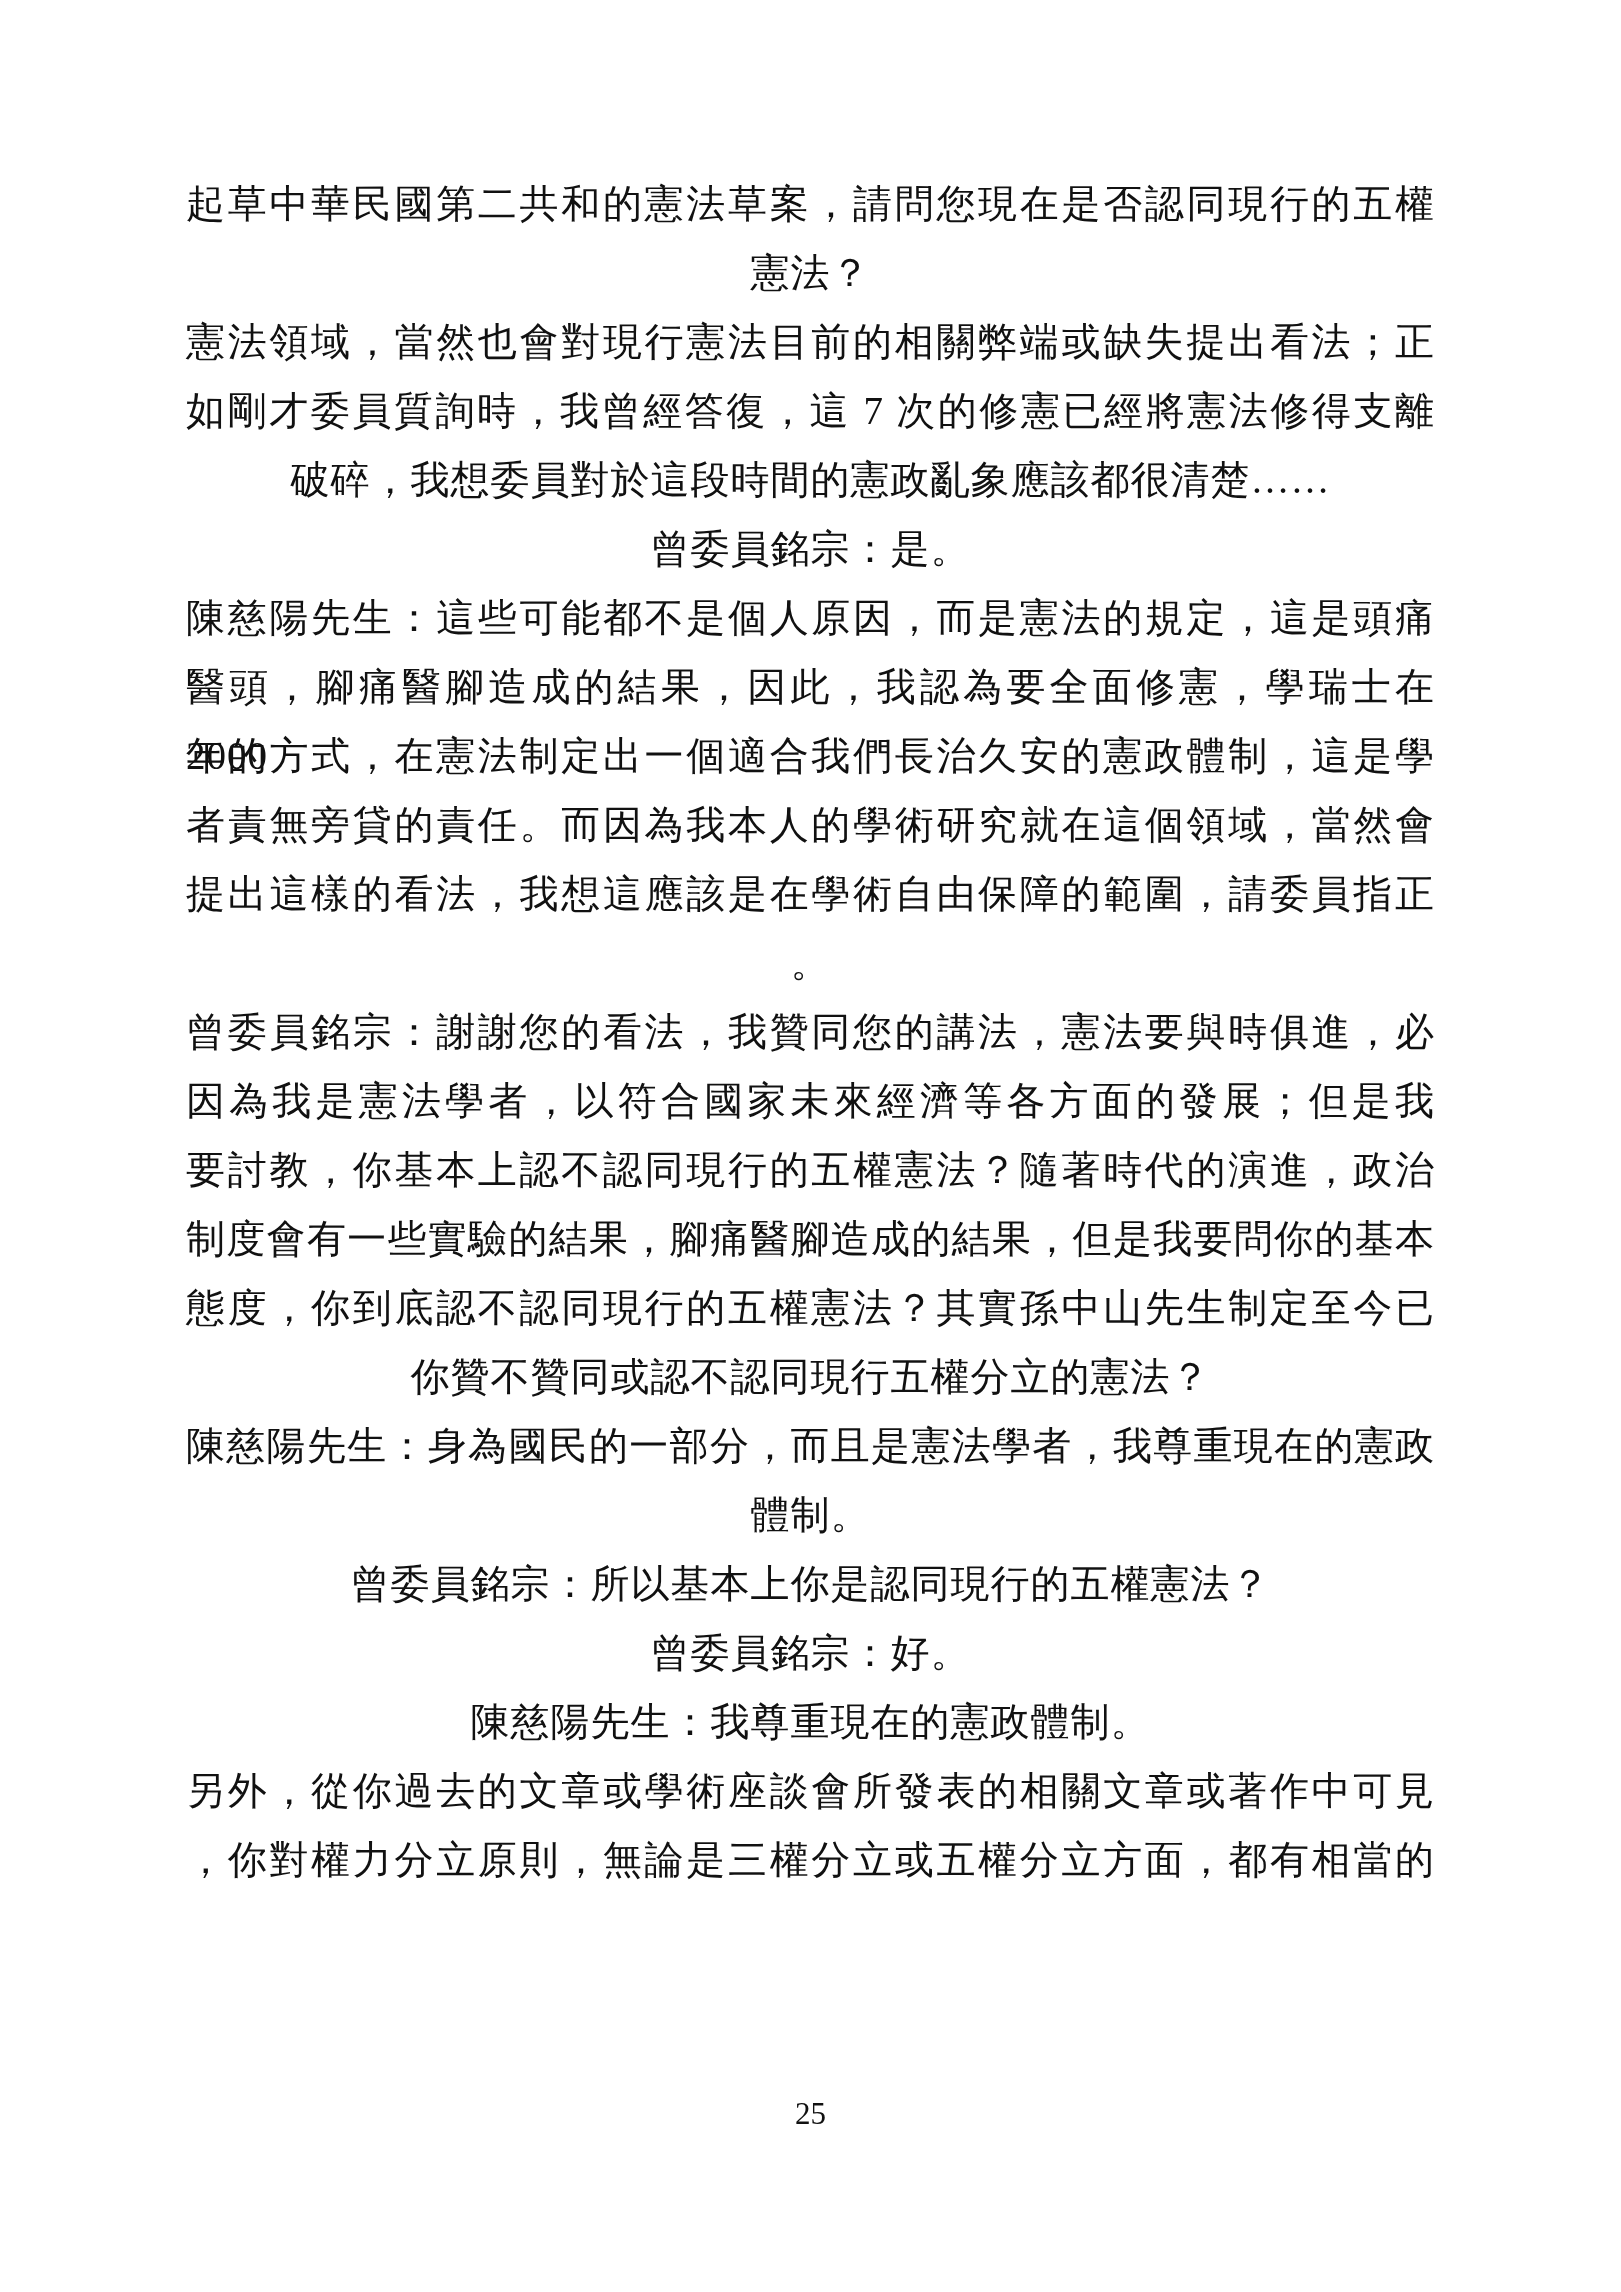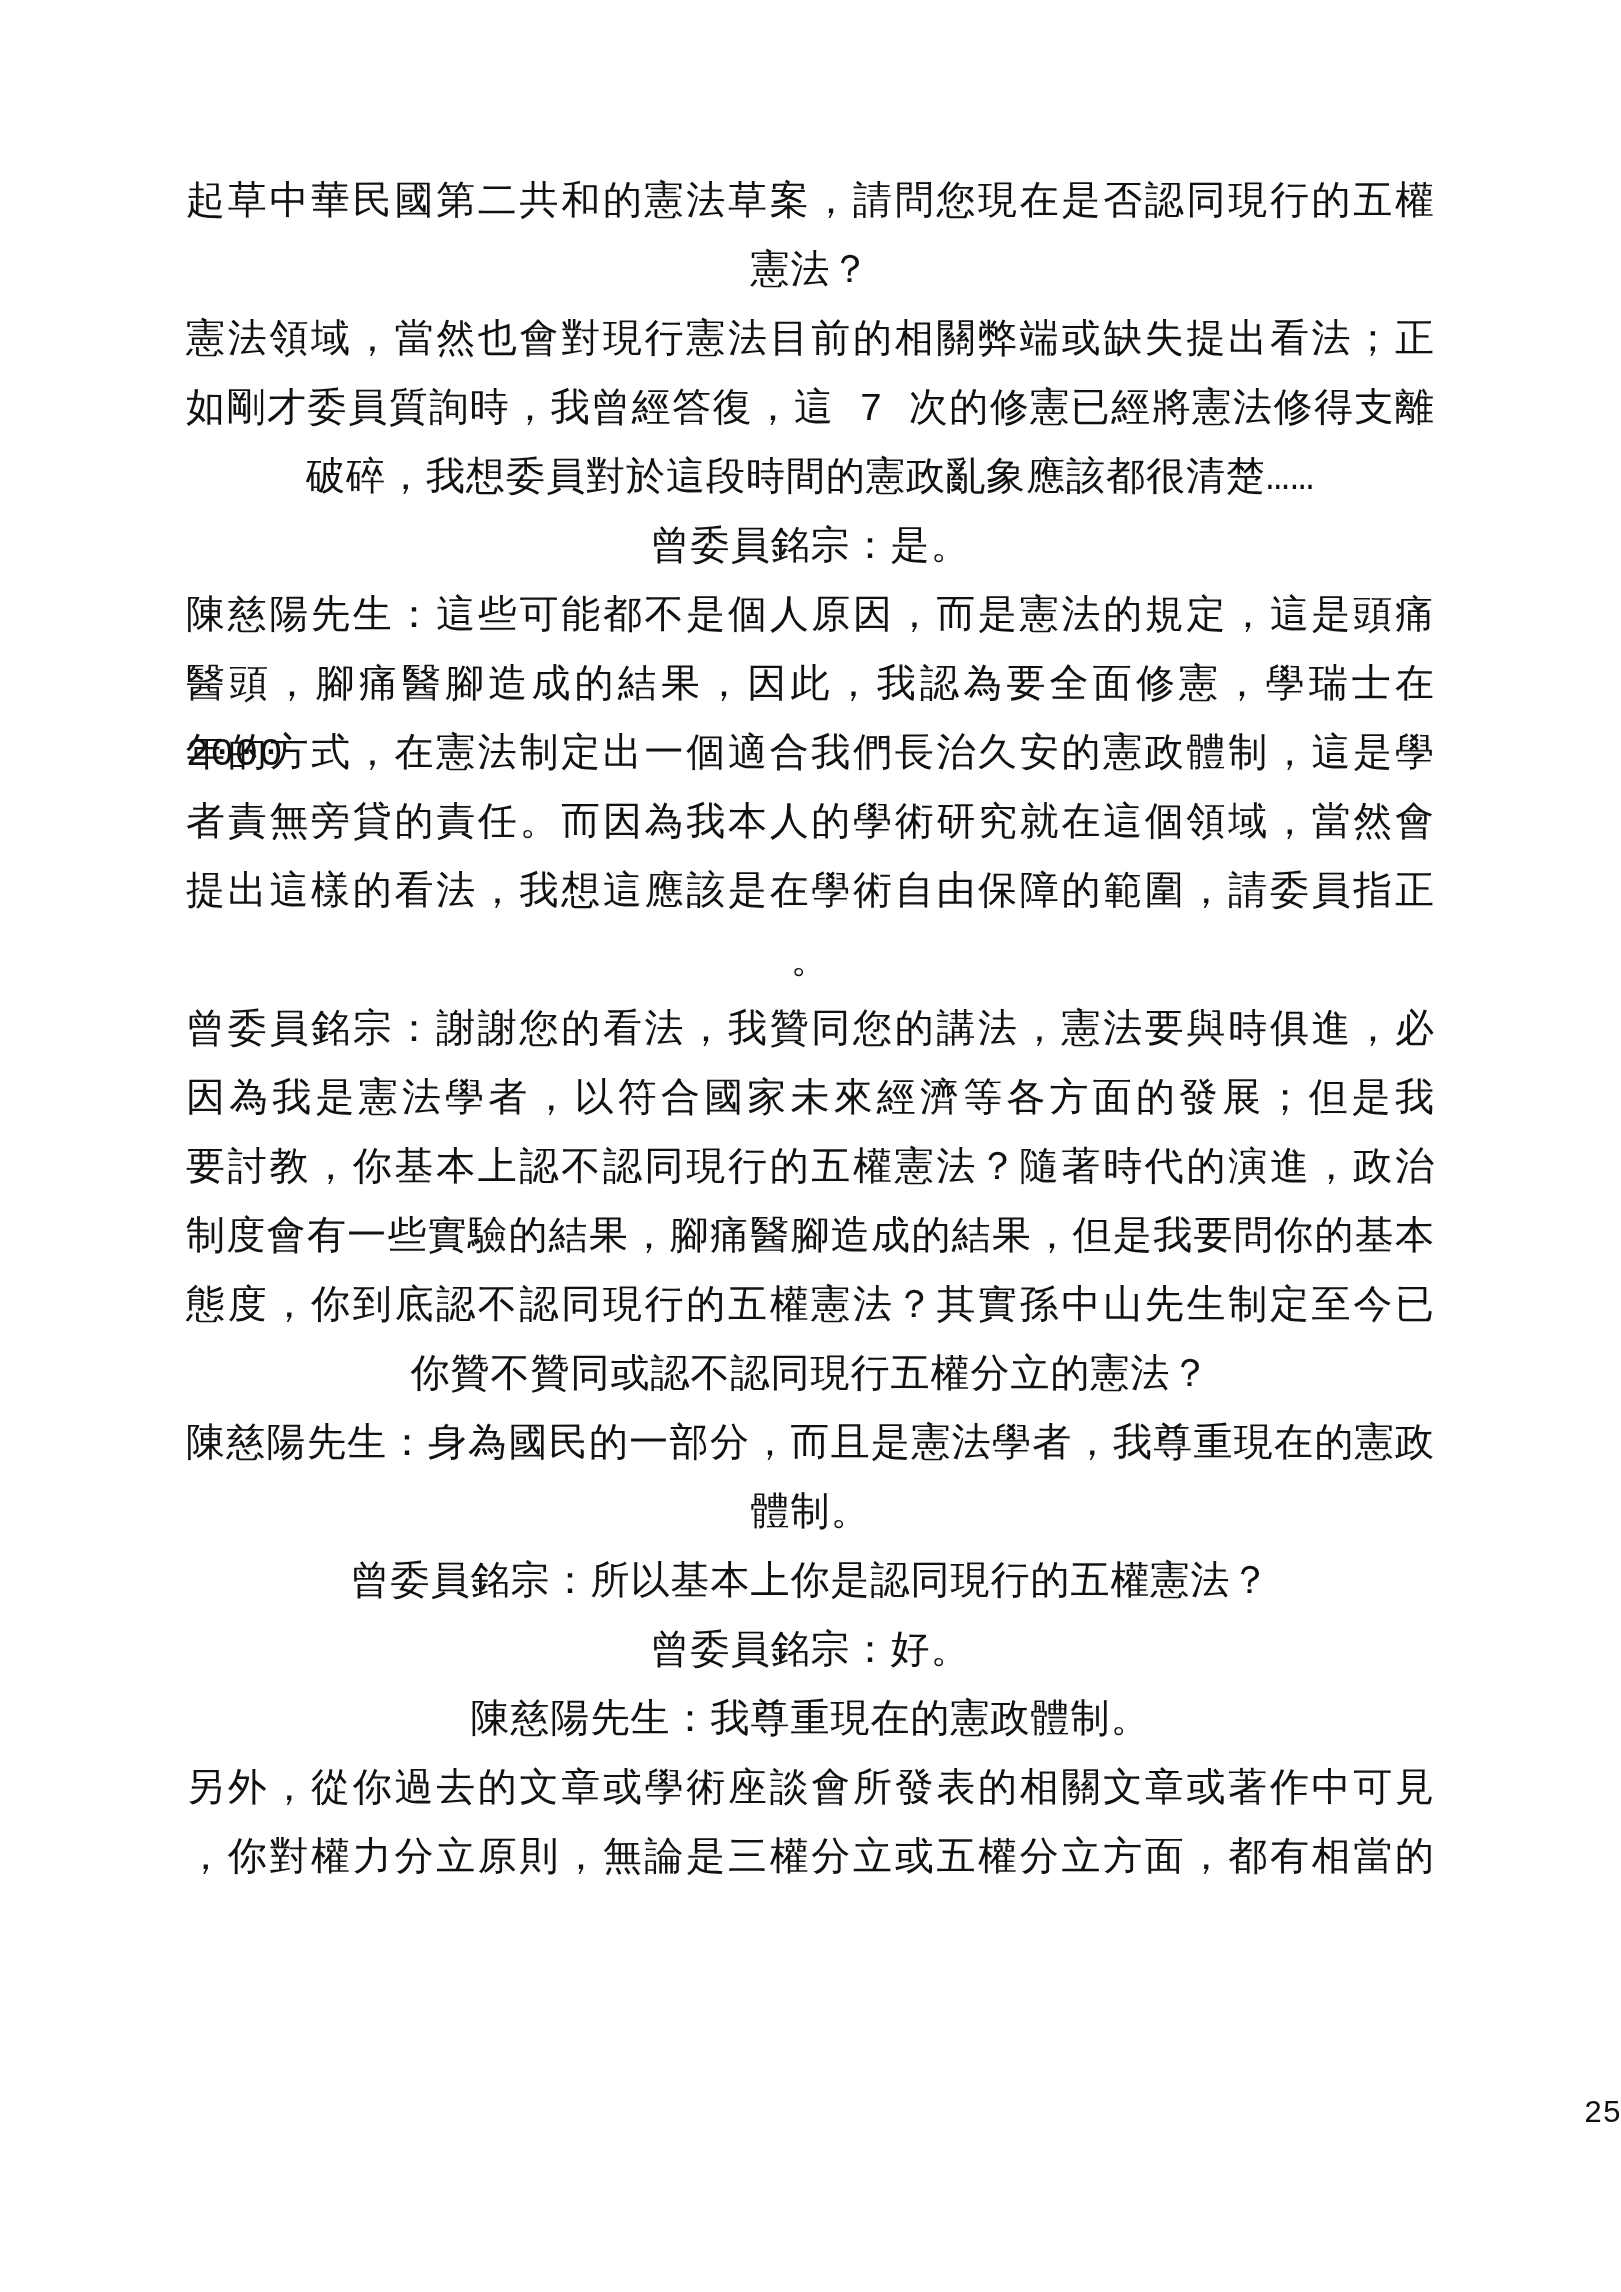--- a/index.html
+++ b/index.html
@@ -6,21 +6,21 @@
     margin: 0;
     padding: 0;
     background: #ffffff;
   }
   .page {
     position: relative;
     width: 1621px;
     height: 2293px;
     background: #ffffff;
     color: #111111;
-    font-family: Liberation Mono, monospace;
+    font-family: Liberation Serif, serif;
     overflow: hidden;
   }
   .content {
     position: absolute;
     left: 186px;
     top: 169px;
     width: 1249px;
   }
   .line {
     font-size: 39px;
@@ -32,21 +32,21 @@
   }
   .line.justify {
     text-align: justify;
     text-align-last: justify;
   }
   .footer {
     position: absolute;
     top: 2094px;
     left: 0;
     width: 100%;
-    text-align: right;
+    text-align: center;
     font-size: 31px;
     line-height: 39px;
     color: #111111;
   }
 </style>
 </head>
 <body>
 
 <div class="page">
   <div class="content" id="doc-content">

